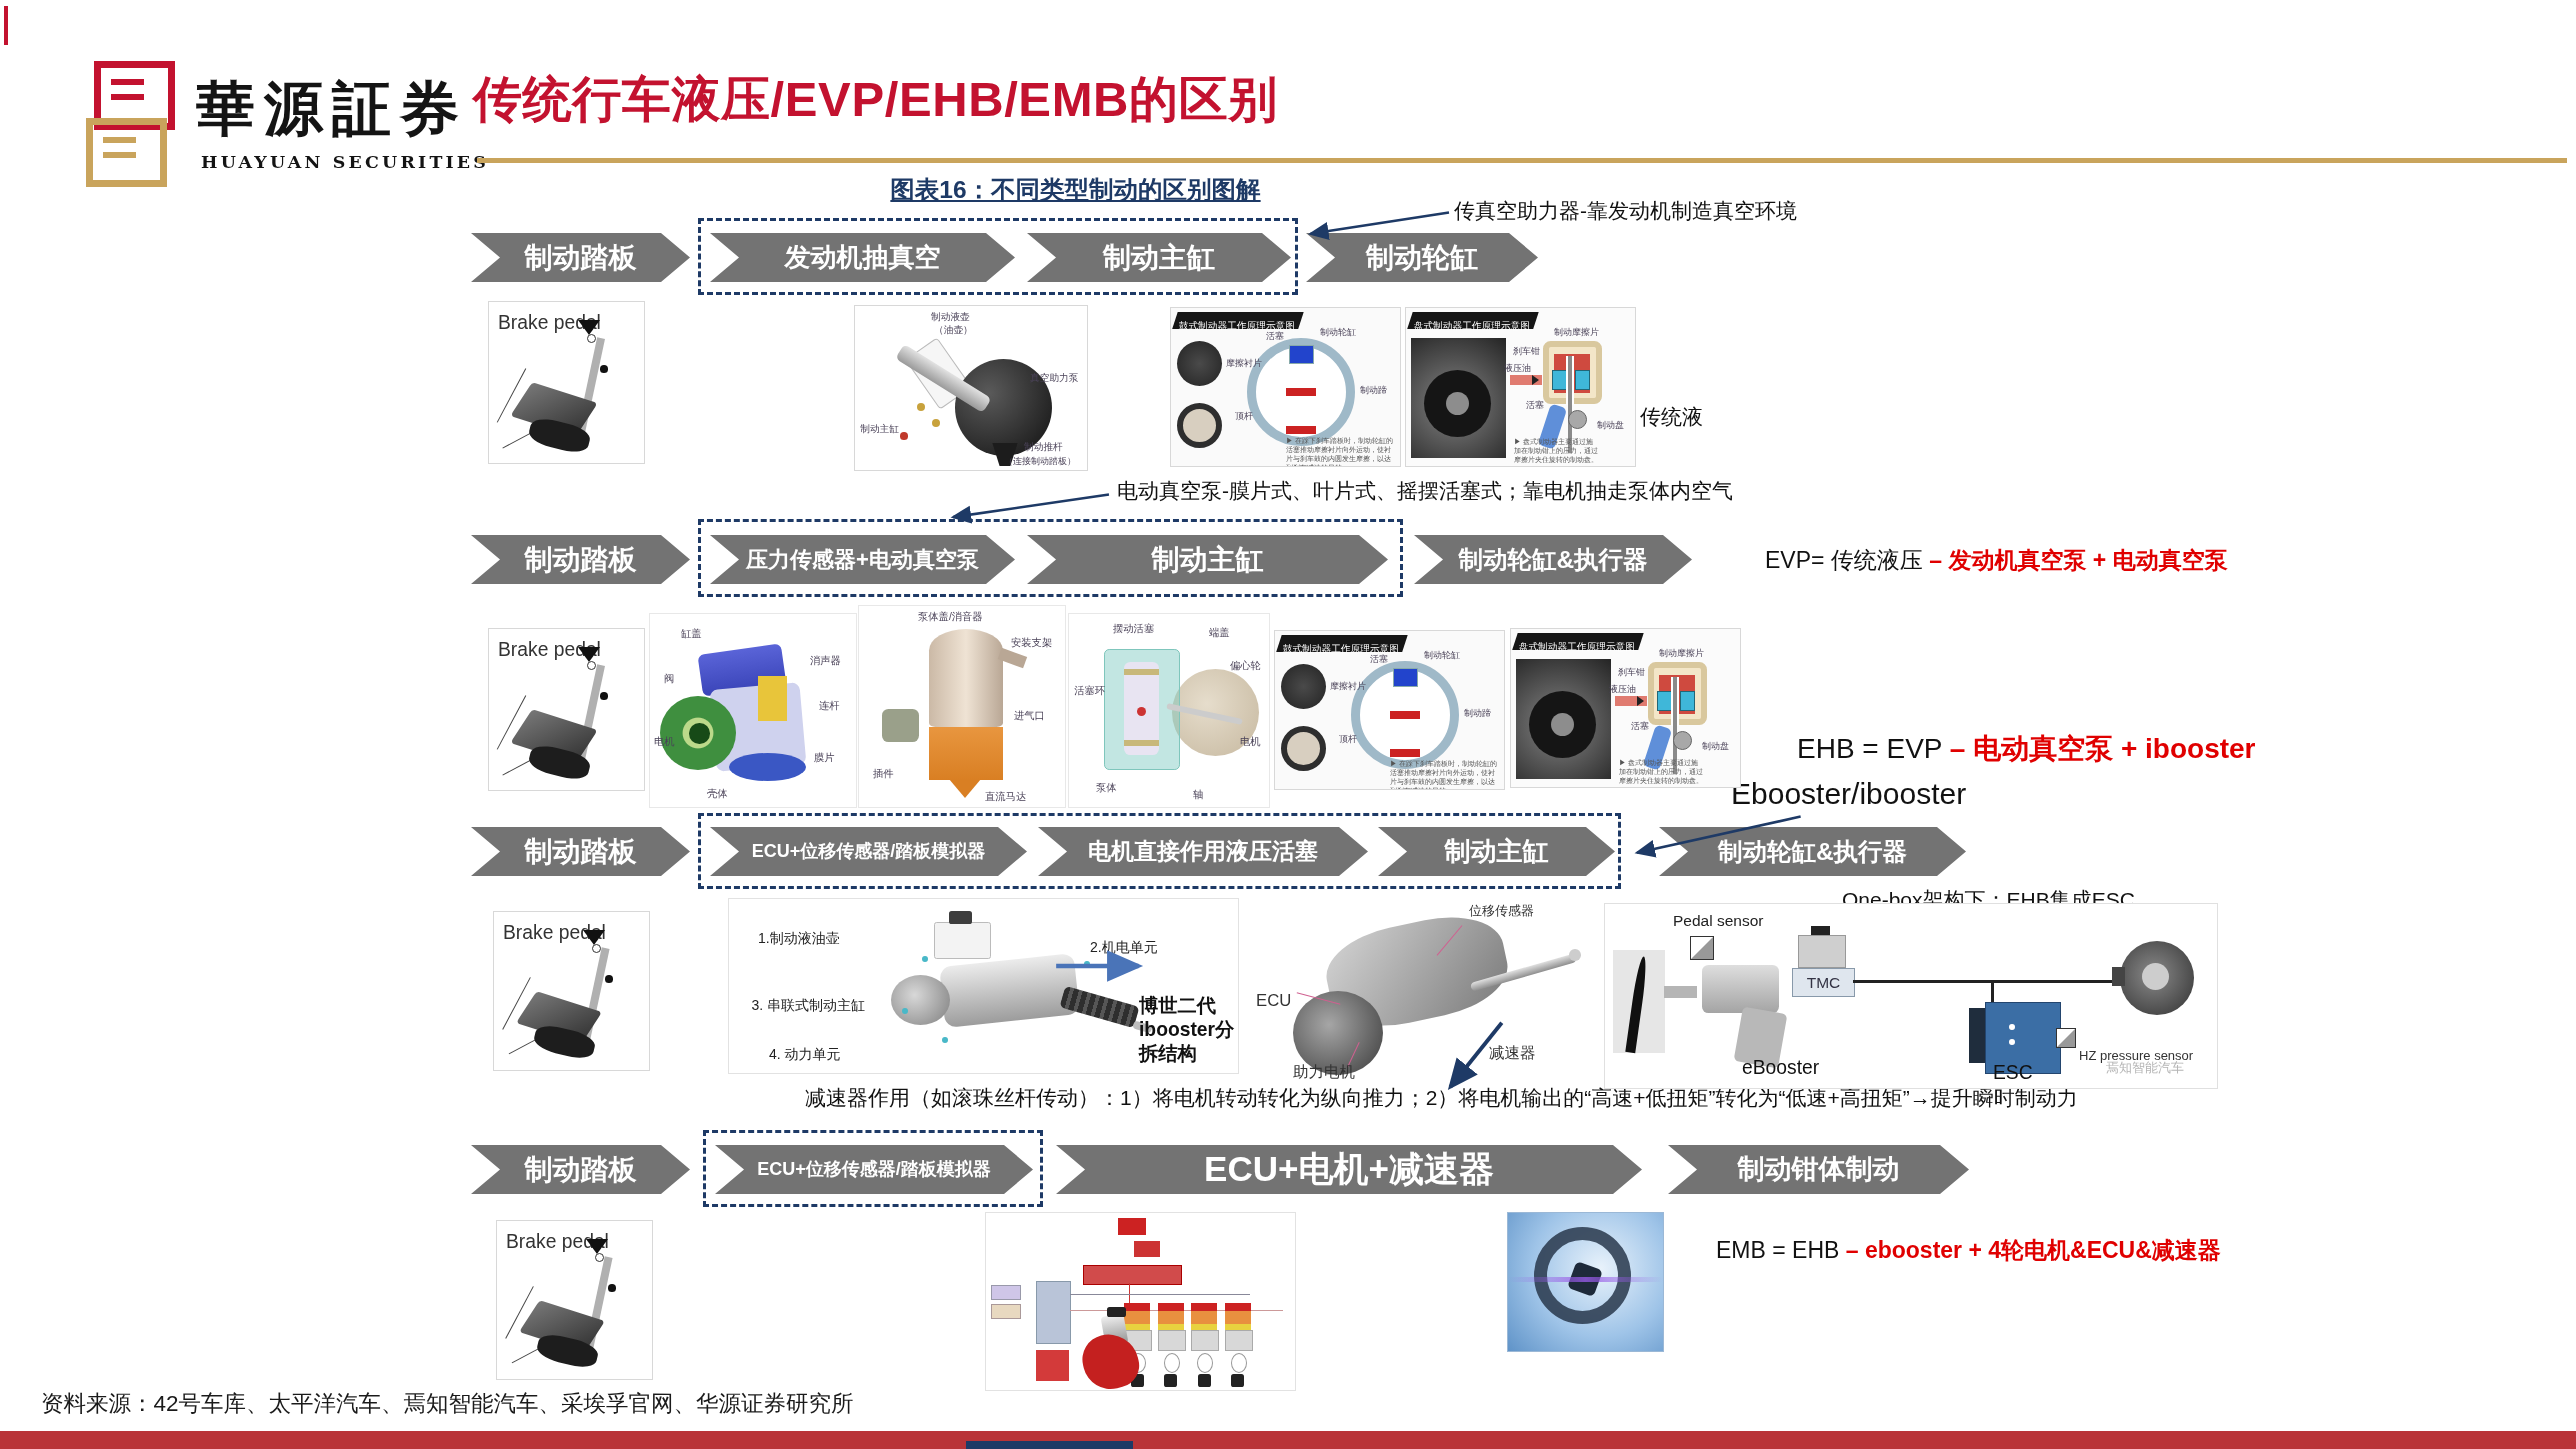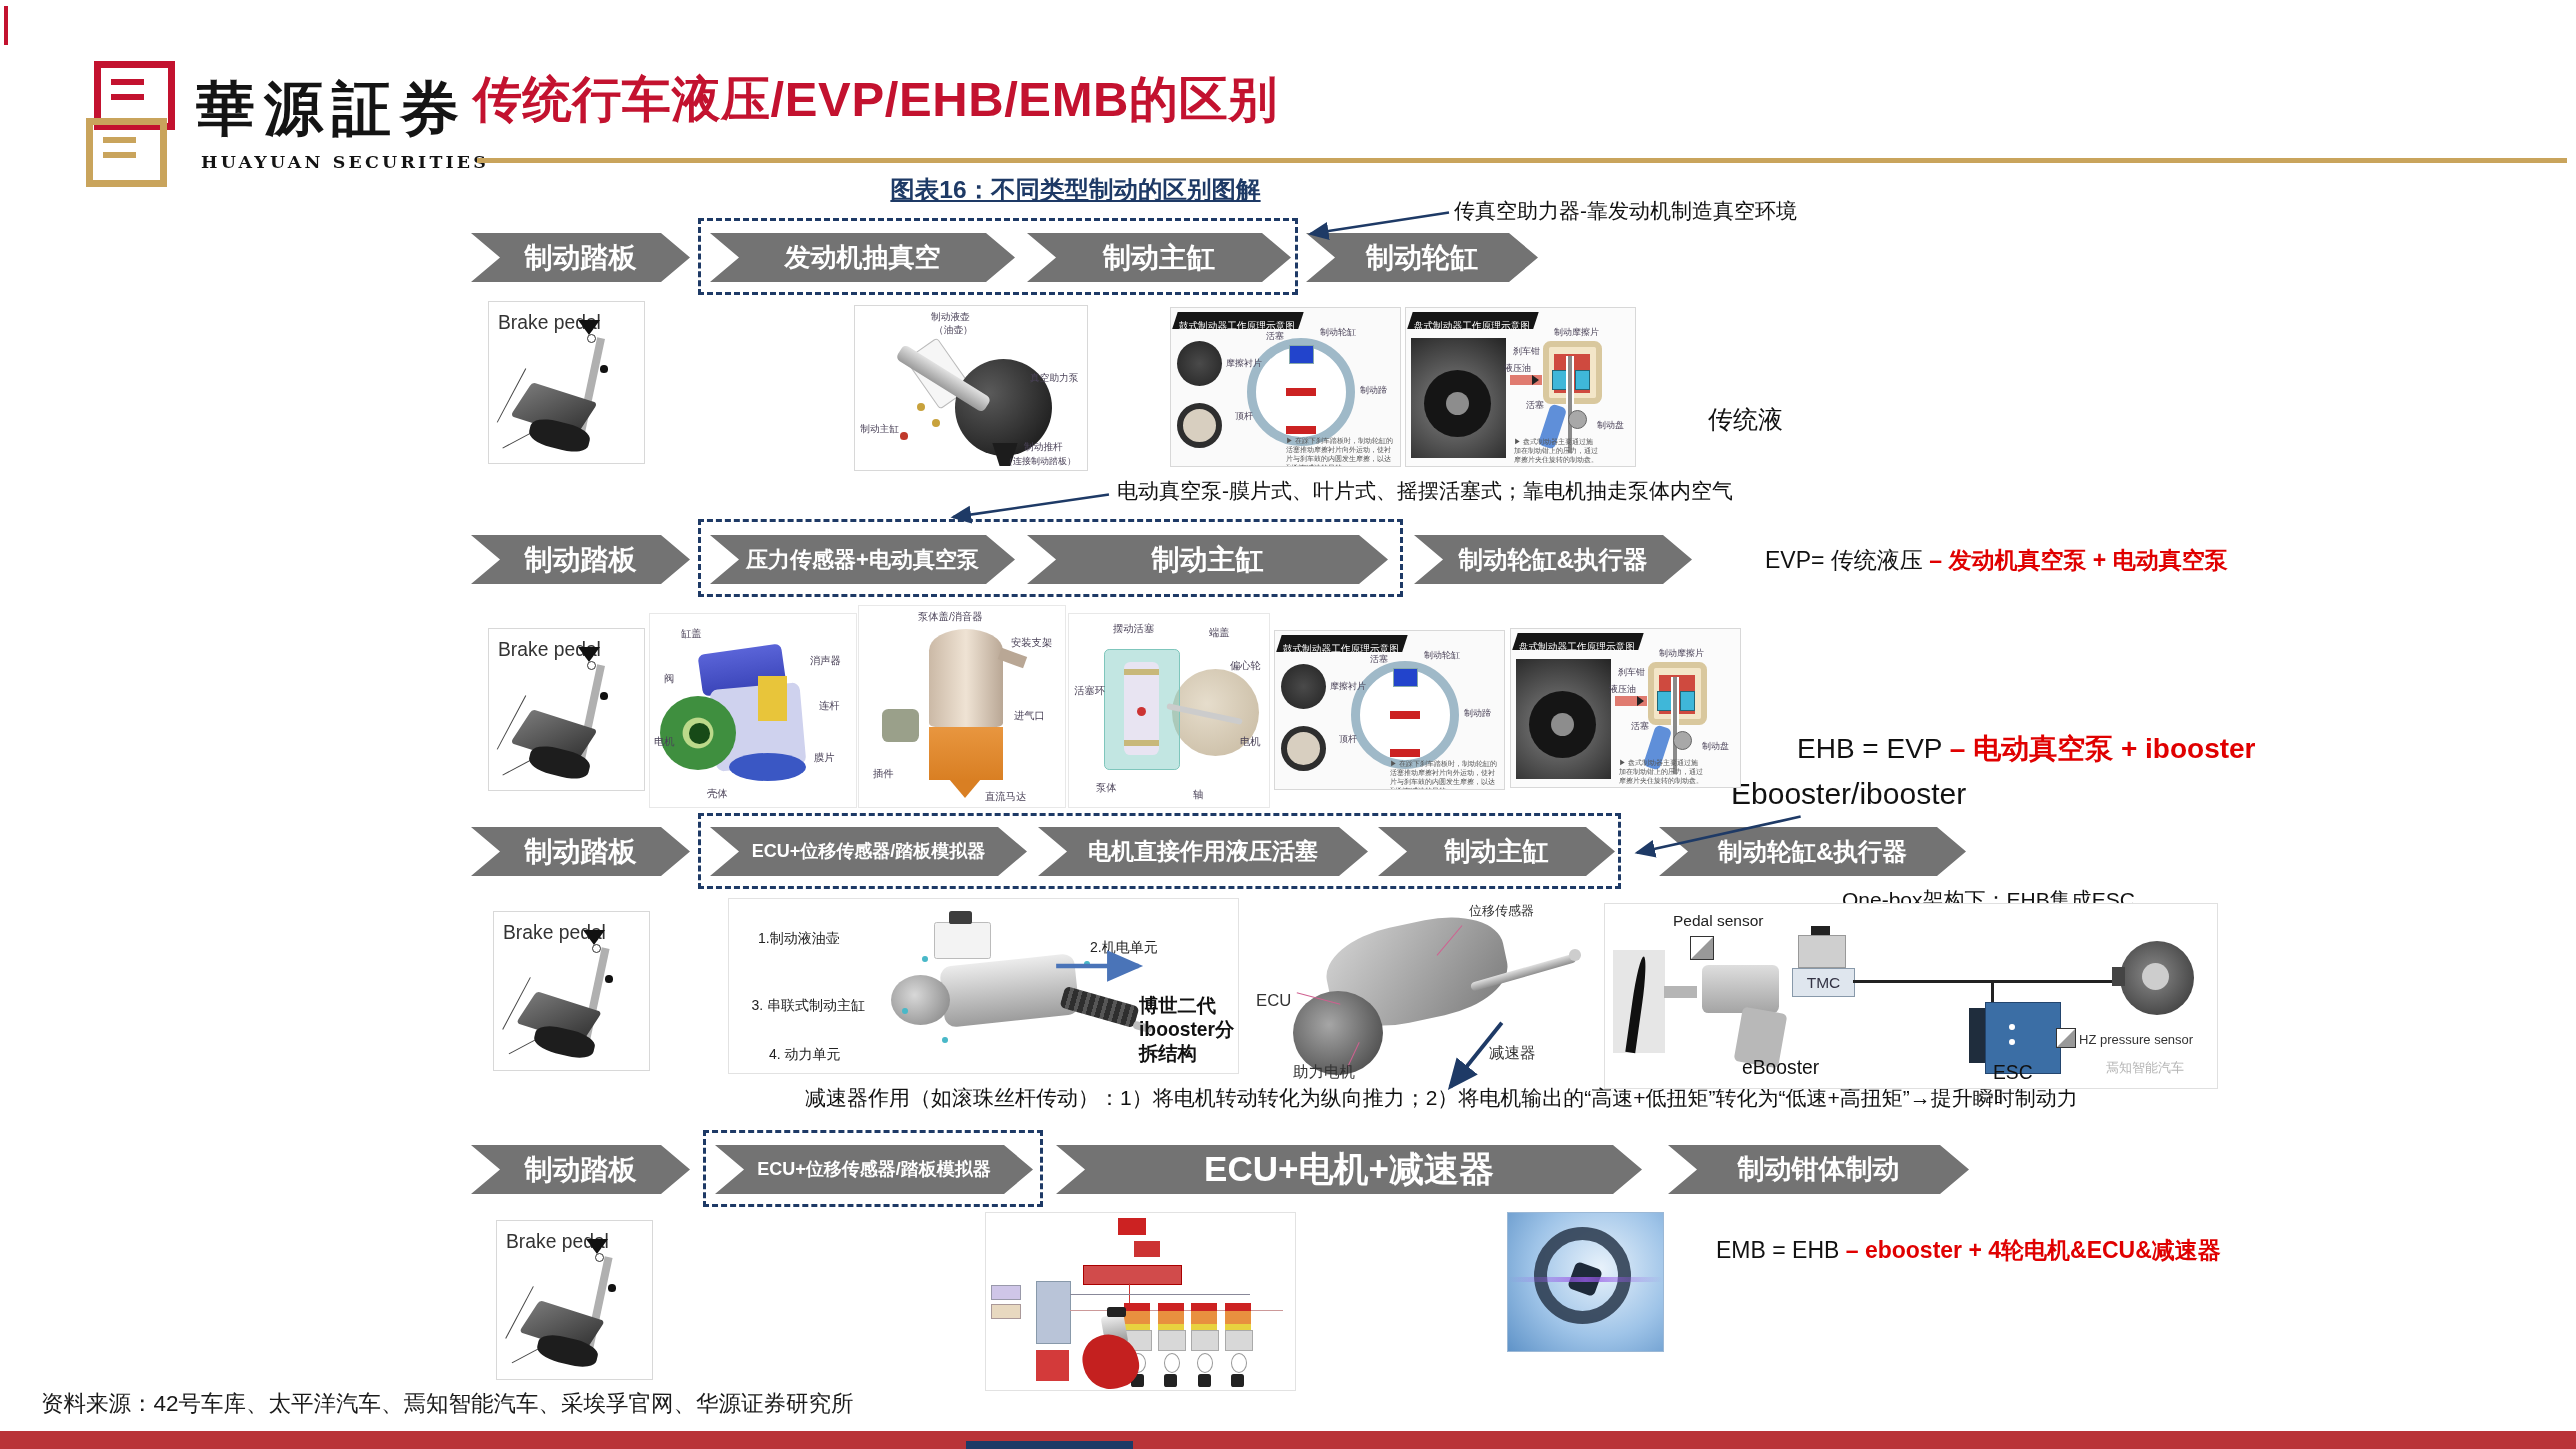--- a/index.html
+++ b/index.html
@@ -55,21 +55,21 @@
 
 <div class="arrow" style="left:471px;top:535px;width:219px;height:49px;font-size:28px;">制动踏板</div>
 <div class="arrow" style="left:710px;top:535px;width:305px;height:49px;font-size:22px;">压力传感器+电动真空泵</div>
 <div class="arrow" style="left:1027px;top:535px;width:361px;height:49px;font-size:28px;">制动主缸</div>
 <div class="arrow" style="left:1414px;top:535px;width:278px;height:49px;font-size:24.5px;">制动轮缸&amp;执行器</div>
 
 <div class="abs" style="left:1117px;top:477px;font-size:21px;color:#111;">电动真空泵-膜片式、叶片式、摇摆活塞式；靠电机抽走泵体内空气</div>
 <div class="abs" style="left:1765px;top:545px;font-size:23px;">
   <span style="color:#111;">EVP= 传统液压 </span><span class="note-red">– 发动机真空泵 + 电动真空泵</span>
 </div>
-<div class="abs" style="left:1708px;top:403px;font-size:25px;color:#111;">传统液</div>
+<div class="abs" style="left:1640px;top:403px;font-size:21px;color:#111;">传统液</div>
 
 <div class="arrow" style="left:471px;top:827px;width:219px;height:49px;font-size:28px;">制动踏板</div>
 <div class="arrow" style="left:710px;top:827px;width:317px;height:49px;font-size:18px;">ECU+位移传感器/踏板模拟器</div>
 <div class="arrow" style="left:1038px;top:827px;width:330px;height:49px;font-size:23px;">电机直接作用液压活塞</div>
 <div class="arrow" style="left:1378px;top:827px;width:237px;height:49px;font-size:26px;">制动主缸</div>
 <div class="arrow" style="left:1659px;top:827px;width:307px;height:49px;font-size:24.5px;">制动轮缸&amp;执行器</div>
 
 <div class="abs" style="left:1797px;top:730px;font-size:28px;">
   <span style="color:#111;">EHB = EVP </span><span class="note-red">– 电动真空泵 + ibooster</span>
 </div>
@@ -326,21 +326,21 @@
     <span style="font-size:15.5px;color:#334;">TMC</span>
   </div>
   <div class="abs" style="left:248px;top:76px;width:303px;height:2.6px;background:#222;"></div>
   <div class="abs" style="left:386px;top:79px;width:2.6px;height:23px;background:#222;"></div>
   <div class="abs" style="left:364px;top:104px;width:18px;height:55px;background:#1f2d3d;"></div>
   <div class="abs" style="left:380px;top:98px;width:74px;height:70px;background:#3b6ea5;border:1.3px solid #23456e;"></div>
   <div class="abs" style="left:404px;top:120px;width:5.8px;height:5.8px;background:#fff;border-radius:50%;"></div>
   <div class="abs" style="left:404px;top:135px;width:5.8px;height:5.8px;background:#fff;border-radius:50%;"></div>
   <div class="lbl" style="left:388px;top:158px;font-size:19.3px;color:#111;">ESC</div>
   <div class="abs" style="left:451px;top:124px;width:18px;height:18px;border:1.3px solid #333;background:linear-gradient(135deg,#fff 49%,#999 51%);"></div>
-  <div class="lbl" style="left:474px;top:128px;font-size:13px;color:#333;">HZ pressure sensor</div>
+  <div class="lbl" style="left:474px;top:144px;font-size:13px;color:#333;">HZ pressure sensor</div>
   <div class="abs" style="left:515px;top:37px;width:74px;height:74px;background:radial-gradient(circle at 45% 45%,#8a8a8a,#2f2f2f);border-radius:50%;"></div>
   <div class="abs" style="left:537px;top:59px;width:27px;height:27px;background:#cdcdcd;border-radius:50%;"></div>
   <div class="abs" style="left:507px;top:63px;width:13px;height:19.3px;background:#444;"></div>
   <div class="lbl" style="left:137px;top:153px;font-size:19.3px;color:#111;">eBooster</div>
   <div class="lbl" style="left:501px;top:155px;font-size:13px;color:#b5b5b5;">焉知智能汽车</div>
 </div>
 
 <div class="panel" style="left:985px;top:1212px;width:309px;height:177px;border-color:#e2e2e2;">
   <div class="abs" style="left:132px;top:5.2px;width:28px;height:16.7px;background:#cc2222;"></div>
   <div class="abs" style="left:148px;top:28px;width:26px;height:15.5px;background:#cc3333;"></div>

